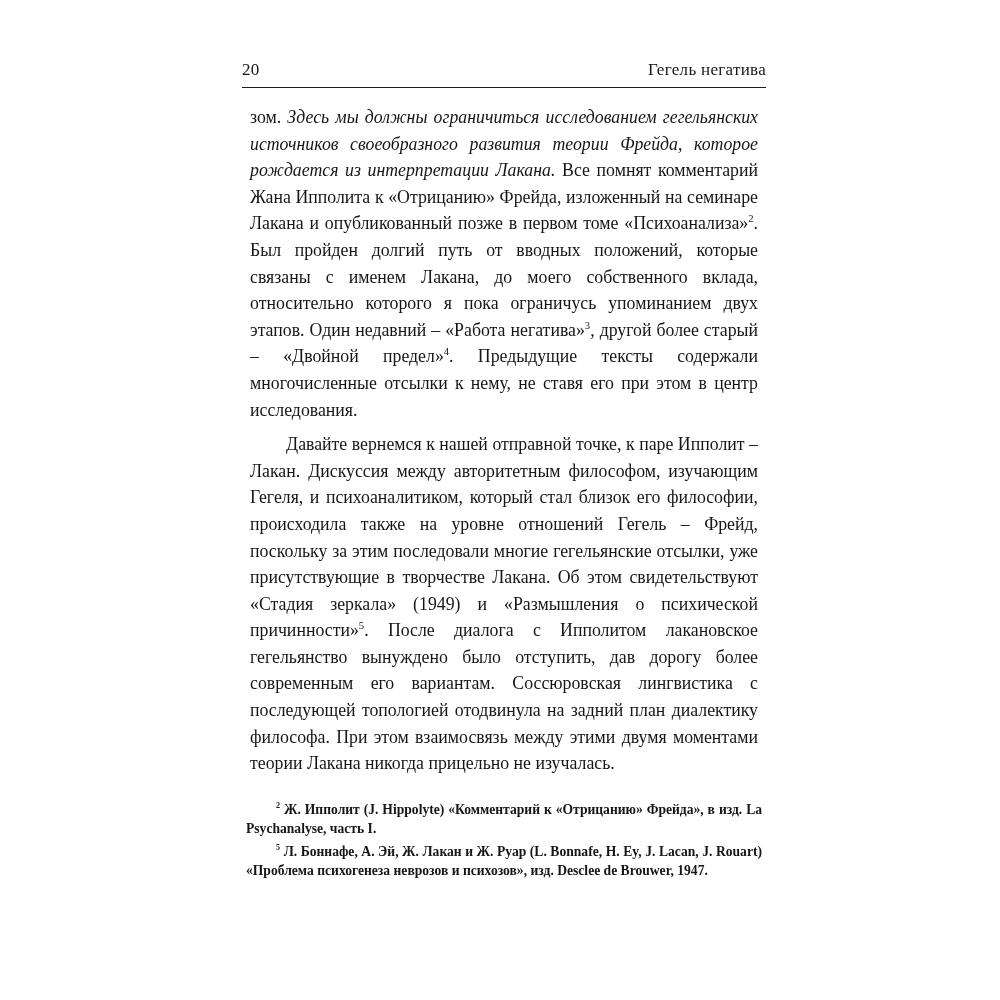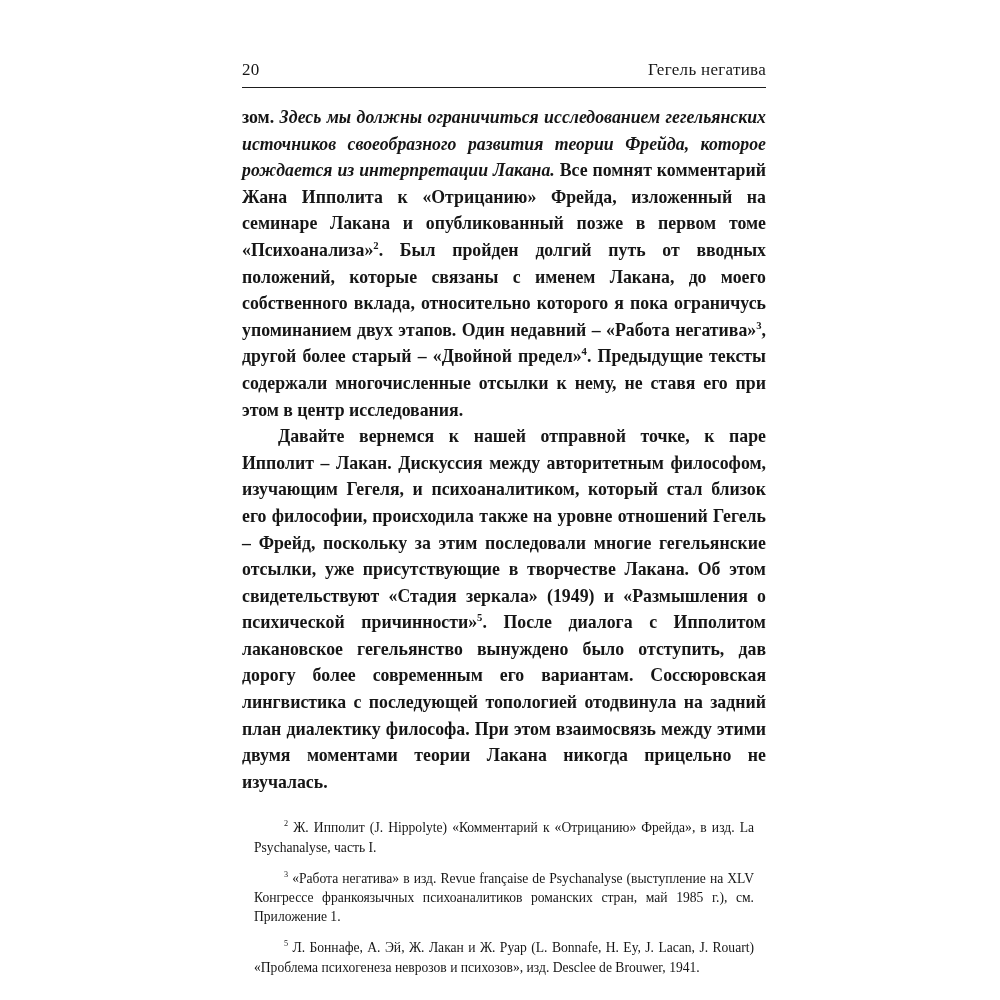--- a/index.html
+++ b/index.html
@@ -30,47 +30,46 @@
     height: 0;
     border-bottom: 1.5px solid #1d1d1d;
     margin-top: 7px;
   }
   .body-text {
     margin-top: 16px;
     font-size: 17.8px;
     line-height: 26.6px;
     text-align: justify;
   }
-  .body-text p { margin: 0; font-weight: bold; }
+  .body-text p { margin: 8px; }
   p.indent { text-indent: 36px; }
   em { font-style: italic; }
   sup { font-size: 0.6em; line-height: 0; }
   .footnotes {
     margin-top: 23px;
     font-size: 13.6px;
     line-height: 19.2px;
     text-align: justify;
   }
-  .footnotes p { margin: 12px; text-indent: 30px; }
+  .footnotes p { margin: 4px; text-indent: 30px; font-weight: bold; }
 </style>
 </head>
 <body>
 
 <div class="page">
 
   <div class="header">
     <span>20</span>
     <span>Гегель негатива</span>
   </div>
   <div class="header-rule"></div>
 
   <div class="body-text">
     <p><span>зом. </span><em>Здесь мы должны ограничиться исследованием гегельянских источников своеобразного развития теории Фрейда, которое рождается из интерпретации Лакана.</em><span> Все помнят комментарий Жана Ипполита к «Отрицанию» Фрейда, изложенный на семинаре Лакана и опубликованный позже в первом томе «Психоанализа»</span><sup>2</sup><span>. Был пройден долгий путь от вводных положений, которые связаны с именем Лакана, до моего собственного вклада, относительно которого я пока ограничусь упоминанием двух этапов. Один недавний – «Работа негатива»</span><sup>3</sup><span>, другой более старый – «Двойной предел»</span><sup>4</sup><span>. Предыдущие тексты содержали многочисленные отсылки к нему, не ставя его при этом в центр исследования.</span></p>
     <p class="indent"><span>Давайте вернемся к нашей отправной точке, к паре Ипполит – Лакан. Дискуссия между авторитетным философом, изучающим Гегеля, и психоаналитиком, который стал близок его философии, происходила также на уровне отношений Гегель – Фрейд, поскольку за этим последовали многие гегельянские отсылки, уже присутствующие в творчестве Лакана. Об этом свидетельствуют «Стадия зеркала» (1949) и «Размышления о психической причинности»</span><sup>5</sup><span>. После диалога с Ипполитом лакановское гегельянство вынуждено было отступить, дав дорогу более современным его вариантам. Соссюровская лингвистика с последующей топологией отодвинула на задний план диалектику философа. При этом взаимосвязь между этими двумя моментами теории Лакана никогда прицельно не изучалась.</span></p>
   </div>
 
   <div class="footnotes">
     <p><sup>2</sup><span> Ж. Ипполит (J. Hippolyte) «Комментарий к «Отрицанию» Фрейда», в изд. La Psychanalyse, часть I.</span></p>
-    <p><sup>3</sup><span> «Работа негатива» в изд. Revue française de Psychanalyse (выступление на XLV Конгрессе франкоязычных психоаналитиков романских стран, май 1985 г.), см. Приложение 1.</span></p>
-    <p><sup>5</sup><span> Л. Боннафе, А. Эй, Ж. Лакан и Ж. Руар (L. Bonnafe, H. Ey, J. Lacan, J. Rouart) «Проблема психогенеза неврозов и психозов», изд. Desclee de Brouwer, 1941.</span></p>
+    <p><sup>5</sup><span> Л. Боннафе, А. Эй, Ж. Лакан и Ж. Руар (L. Bonnafe, H. Ey, J. Lacan, J. Rouart) «Проблема психогенеза неврозов и психозов», изд. Desclee de Brouwer, 1947.</span></p>
   </div>
 
 </div>
 
 </body></html>

